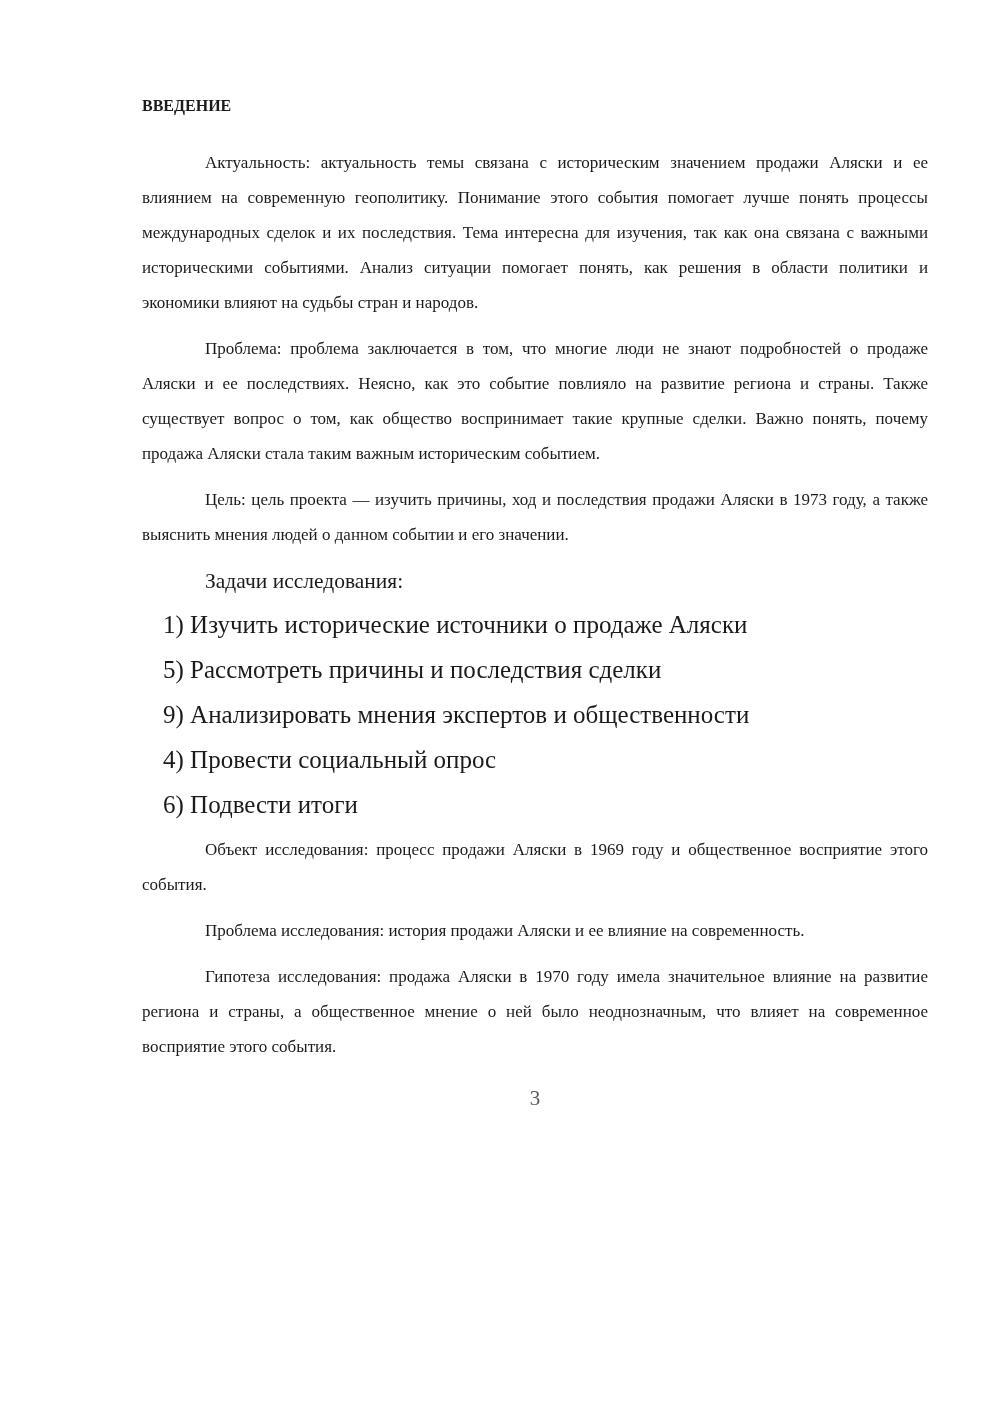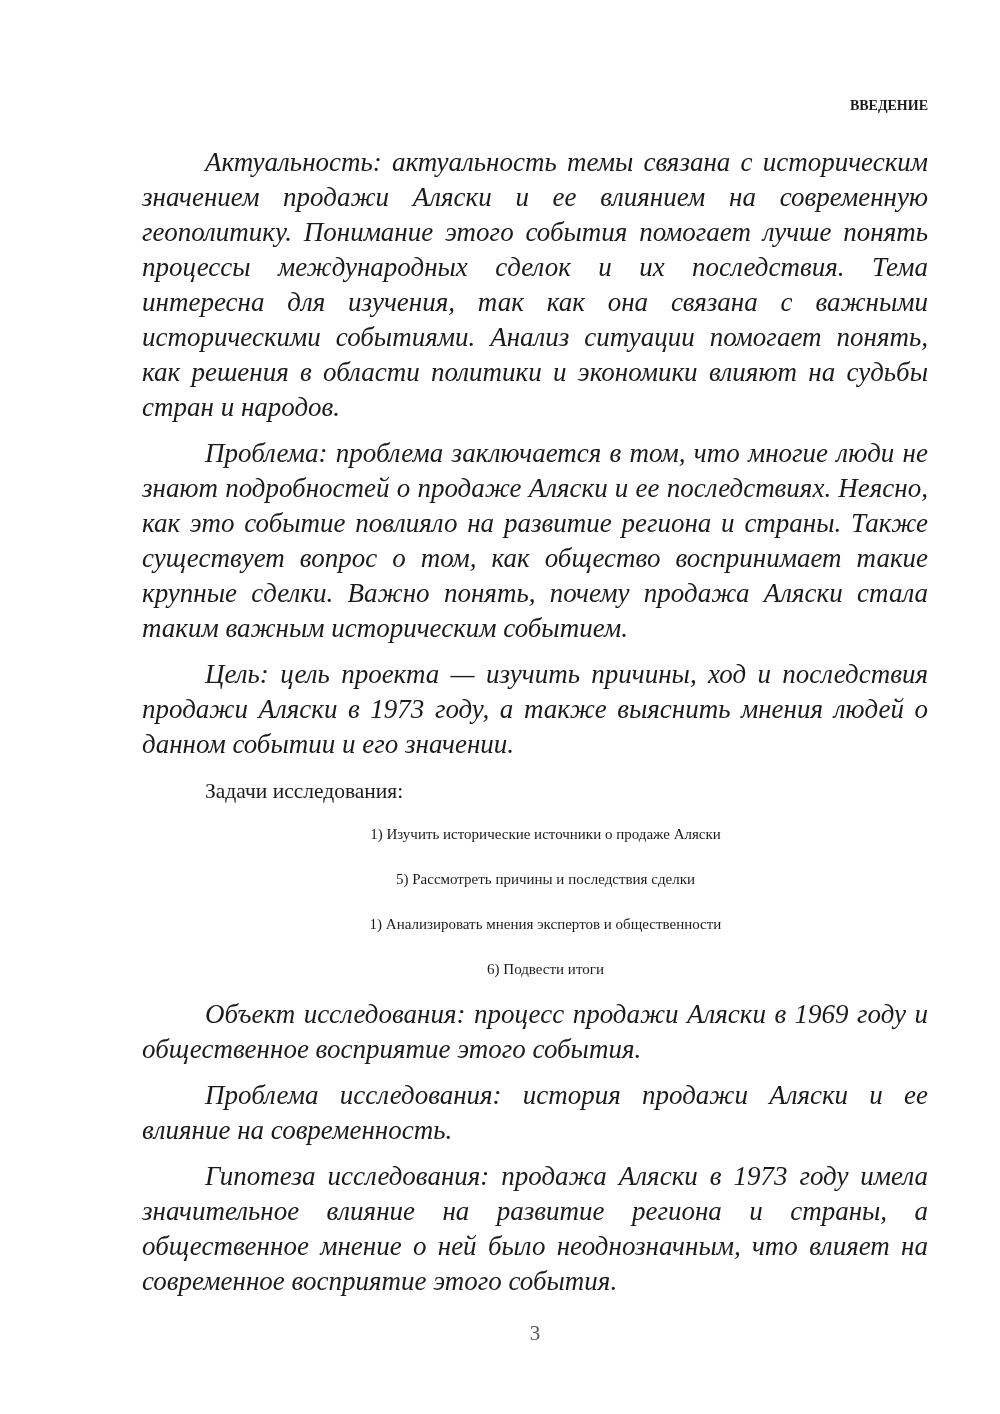--- a/index.html
+++ b/index.html
@@ -11,49 +11,47 @@
     background: #ffffff;
     font-family: "Liberation Serif", "DejaVu Serif", serif;
     color: #1b1b1b;
     overflow: hidden;
   }
   .content {
     padding: 90px 72px 0 142px;
   }
   .doc-title {
     margin: 0 0 23px 0;
-    font-size: 14px;
+    font-size: 16px;
     font-weight: 700;
     line-height: 32px;
-    text-align: right;
+    text-align: left;
   }
   .para {
     margin: 0 0 11px 0;
-    font-size: 27px;
+    font-size: 17px;
     line-height: 35px;
     text-align: justify;
     text-indent: 63px;
-    font-style: italic;
   }
   .tasks-heading {
     margin: 12px 0 8px 0;
     font-size: 21.5px;
     line-height: 35px;
     text-indent: 63px;
   }
   .tasks-list {
     margin: 0 0 1px 21px;
     padding: 0;
     list-style: none;
   }
   .task {
     margin: 0 0 10px 0;
-    font-size: 15px;
+    font-size: 25px;
     line-height: 35px;
-    text-align: center;
   }
   .page-number {
     margin-top: 17px;
     font-size: 21px;
     line-height: 35px;
     text-align: center;
     color: #5a5a5a;
   }
 </style>
 </head>
@@ -68,26 +66,27 @@
 
     <p class="para">Проблема: проблема заключается в том, что многие люди не знают подробностей о продаже Аляски и ее последствиях. Неясно, как это событие повлияло на развитие региона и страны. Также существует вопрос о том, как общество воспринимает такие крупные сделки. Важно понять, почему продажа Аляски стала таким важным историческим событием.</p>
 
     <p class="para">Цель: цель проекта — изучить причины, ход и последствия продажи Аляски в 1973 году, а также выяснить мнения людей о данном событии и его значении.</p>
 
     <p class="tasks-heading">Задачи исследования:</p>
 
     <ul class="tasks-list">
       <li class="task">1) Изучить исторические источники о продаже Аляски</li>
       <li class="task">5) Рассмотреть причины и последствия сделки</li>
-      <li class="task">1) Анализировать мнения экспертов и общественности</li>
+      <li class="task">9) Анализировать мнения экспертов и общественности</li>
+      <li class="task">4) Провести социальный опрос</li>
       <li class="task">6) Подвести итоги</li>
     </ul>
 
     <p class="para">Объект исследования: процесс продажи Аляски в 1969 году и общественное восприятие этого события.</p>
 
     <p class="para">Проблема исследования: история продажи Аляски и ее влияние на современность.</p>
 
-    <p class="para">Гипотеза исследования: продажа Аляски в 1973 году имела значительное влияние на развитие региона и страны, а общественное мнение о ней было неоднозначным, что влияет на современное восприятие этого события.</p>
+    <p class="para">Гипотеза исследования: продажа Аляски в 1970 году имела значительное влияние на развитие региона и страны, а общественное мнение о ней было неоднозначным, что влияет на современное восприятие этого события.</p>
 
     <div class="page-number">3</div>
 
   </div>
 </div>
 
 </body></html>

